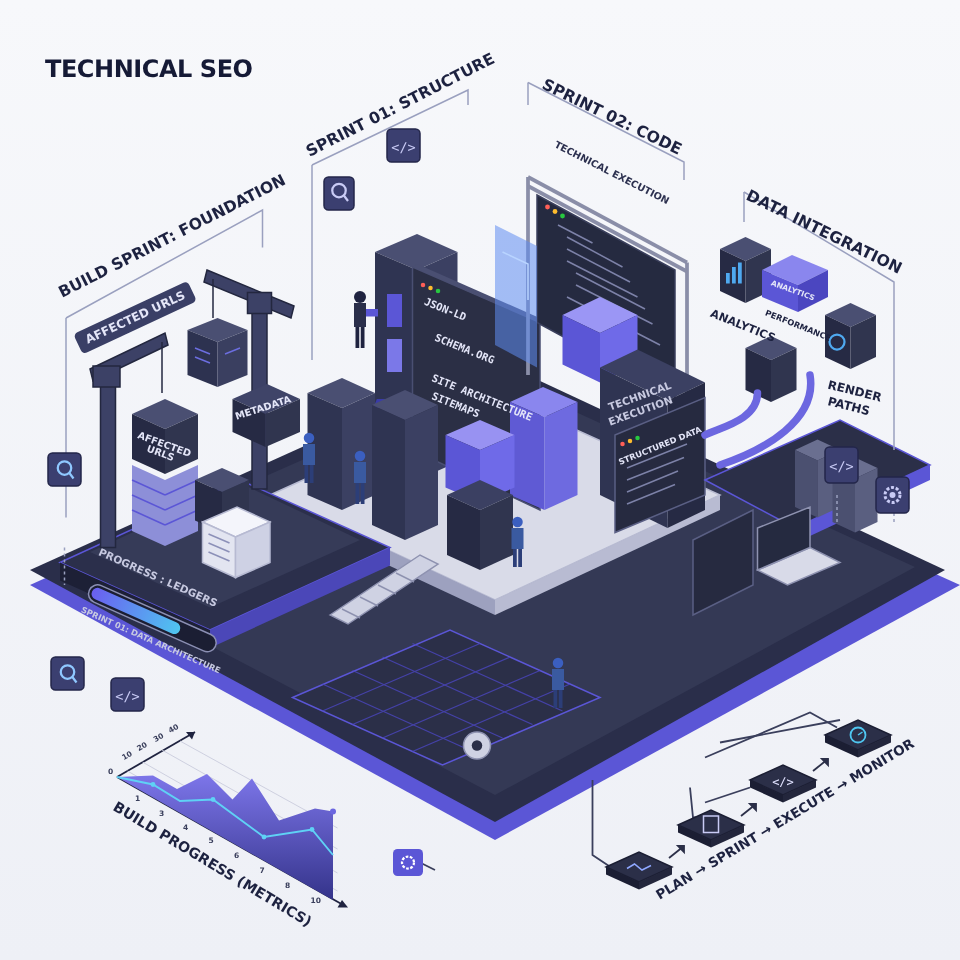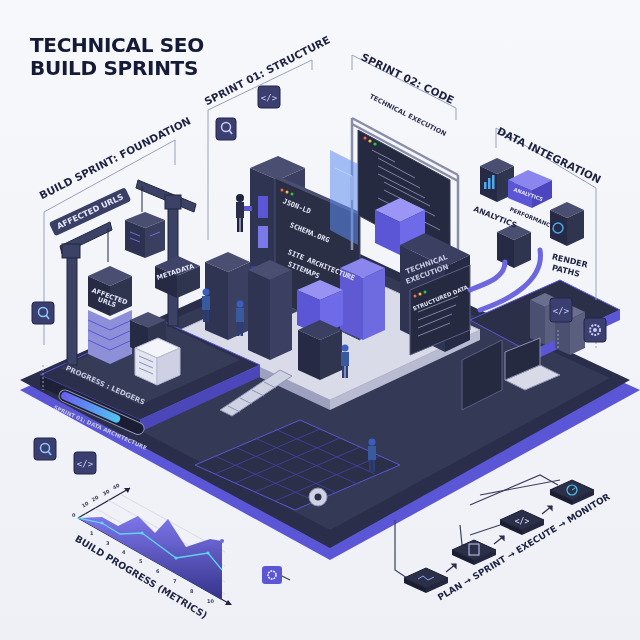--- a/index.html
+++ b/index.html
@@ -2,21 +2,21 @@
 <html><head>
 <meta charset="utf-8">
 <style>
   * { box-sizing: border-box; margin: 0; padding: 0; }
   html, body { width: 640px; height: 640px; overflow: hidden; background: #f3f4f8; }
   body { position: relative; font-family: "Liberation Sans", sans-serif; color: #161a33; }
   .stage { position: absolute; inset: 0; background: linear-gradient(180deg, #f7f8fb 0%, #eef0f6 100%); }
   svg.scene { position: absolute; left: 0; top: 0; width: 640px; height: 640px; }
   .title {
     position: absolute; left: 30px; top: 34px; width: 240px;
-    font-family: "DejaVu Sans", sans-serif; font-weight: 700; font-size: 20px;
+    font-family: "DejaVu Sans", sans-serif; font-weight: 700; font-size: 16px;
     line-height: 23px; letter-spacing: -0.3px; color: #151a36;
   }
   .title span { display: block; }
   .lbl {
     position: absolute; font-family: "DejaVu Sans", sans-serif; font-weight: 700;
     color: #1d2240; white-space: nowrap; transform-origin: left center;
   }
   .lbl-sm { font-size: 9px; }
   .lbl-md { font-size: 10.5px; }
   .lbl-light { color: #e4e6f8; }
@@ -349,21 +349,20 @@
     <path d="M460,525 L462,545 L470,545"></path>
     <path d="M470,505 L540,475 L558,485"></path>
     <path d="M480,495 L560,480"></path>
     <path d="M470,535 L500,525"></path>
     <path d="M290,580 L280,575"></path>
   </g>
 </svg>
 
 <div class="title">
   <span>TECHNICAL SEO</span>
-  <span>BUILD SPRINTS</span>
 </div>
 
 <div class="lbl lbl-md" style="left:40px; top:190px; transform: rotate(-27deg);">BUILD SPRINT: FOUNDATION</div>
 <div class="lbl lbl-md" style="left:205px; top:96px; transform: rotate(-27deg);">SPRINT 01: STRUCTURE</div>
 <div class="lbl lbl-md" style="left:362px; top:50px; transform: rotate(26deg);">SPRINT 02: CODE</div>
 <div class="lbl lbl-md" style="left:498px; top:124px; transform: rotate(26deg);">DATA INTEGRATION</div>
 
 <div class="lbl lbl-sm lbl-light" style="left:52px; top:222px; padding:3px 6px; background:#3a3f66; border-radius:3px; transform: rotate(-25deg); font-size:8px;">AFFECTED URLS</div>
 <div class="lbl lbl-light" style="left:92px; top:286px; font-size:6.5px; transform: rotate(20deg);">AFFECTED</div>
 <div class="lbl lbl-light" style="left:98px; top:295px; font-size:6.5px; transform: rotate(20deg);">URLS</div>

